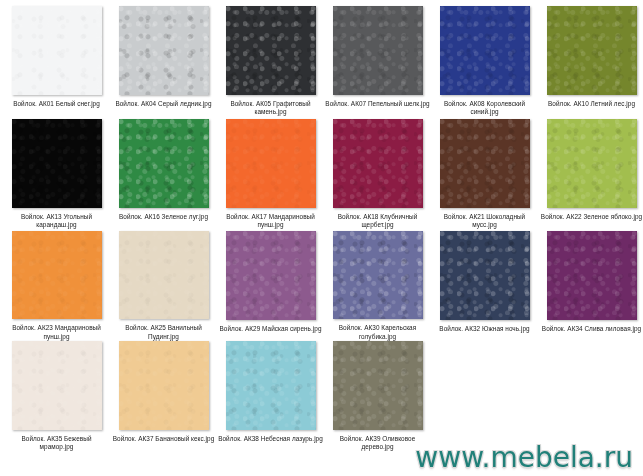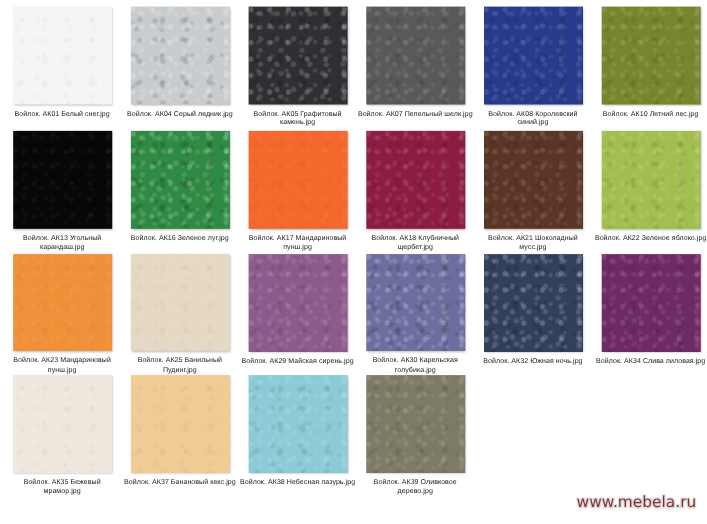--- a/index.html
+++ b/index.html
@@ -80,24 +80,24 @@
     line-height: 8.4px;
     color: #1b1b1b;
     letter-spacing: 0.05px;
     word-wrap: break-word;
   }
 
   #watermark {
     position: absolute;
     right: 10px;
     bottom: 8px;
-    font-size: 14px;
+    font-size: 28px;
     line-height: 21px;
     font-family: "DejaVu Sans", "Liberation Sans", sans-serif;
-    color: #7f1d1d;
+    color: #0f766e;
     text-shadow:
        1px  1px 0 #d9d9d9,
       -1px -1px 0 #d9d9d9,
        1px -1px 0 #d9d9d9,
       -1px  1px 0 #d9d9d9,
        0    2px 2px rgba(170,170,170,.55);
     opacity: .92;
     user-select: none;
     white-space: nowrap;
   }

